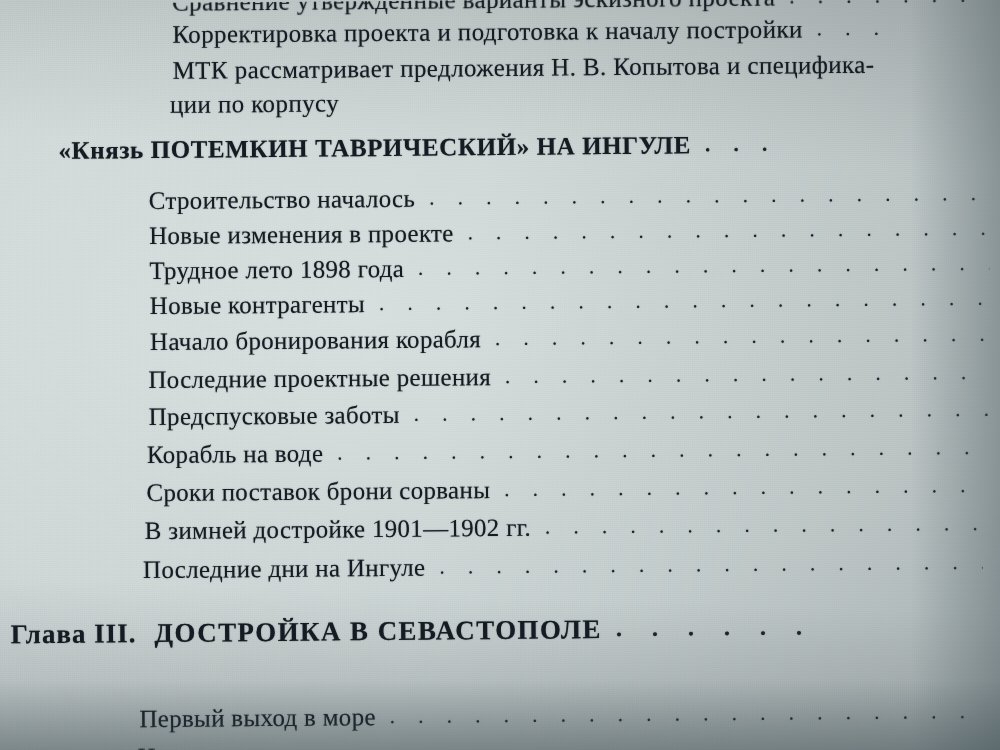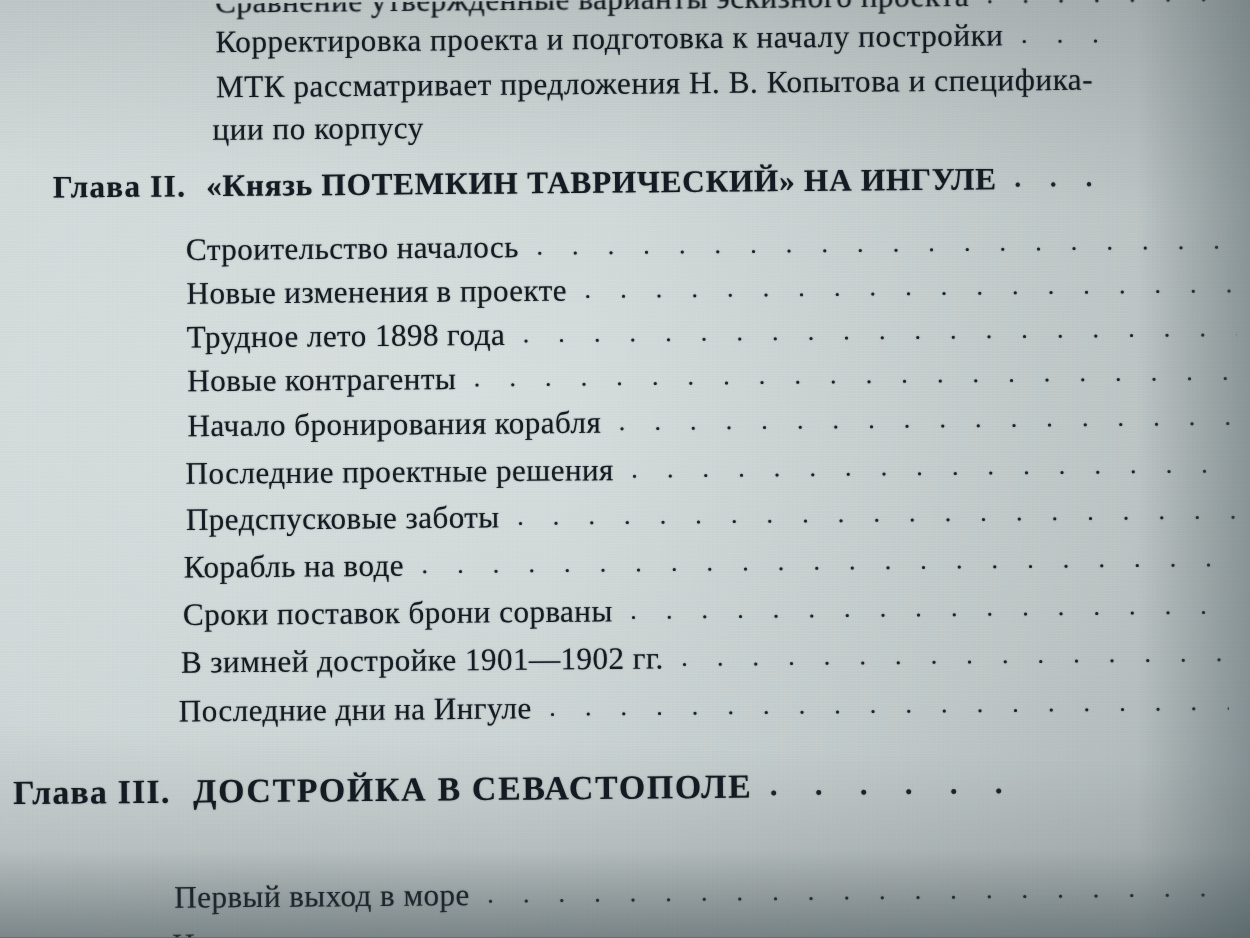--- a/index.html
+++ b/index.html
@@ -144,21 +144,20 @@
         <span>МТК рассматривает предложения Н. В. Копытова и специфика-</span>
       </div>
     </div>
 
     <div class="line sub" style="top: 88px; left: 172px;">
       <span>ции по корпусу</span>
     </div>
 
     <div class="line chapter" style="top: 133px; left: 44px; width: 945px;">
       <div class="entry">
-        <span class="txt chap-label">Глава II.</span>
         <span class="txt" style="margin-left: 16px;">«Князь ПОТЕМКИН ТАВРИЧЕСКИЙ» НА ИНГУЛЕ</span>
         <span class="leader">. . .</span>
       </div>
     </div>
 
     <div class="line toc-item" style="top: 184px; left: 150px; width: 840px;">
       <div class="entry">
         <span class="txt">Строительство началось</span>
         <span class="leader">. . . . . . . . . . . . . . . . . . . . . . . . .</span>
       </div>

